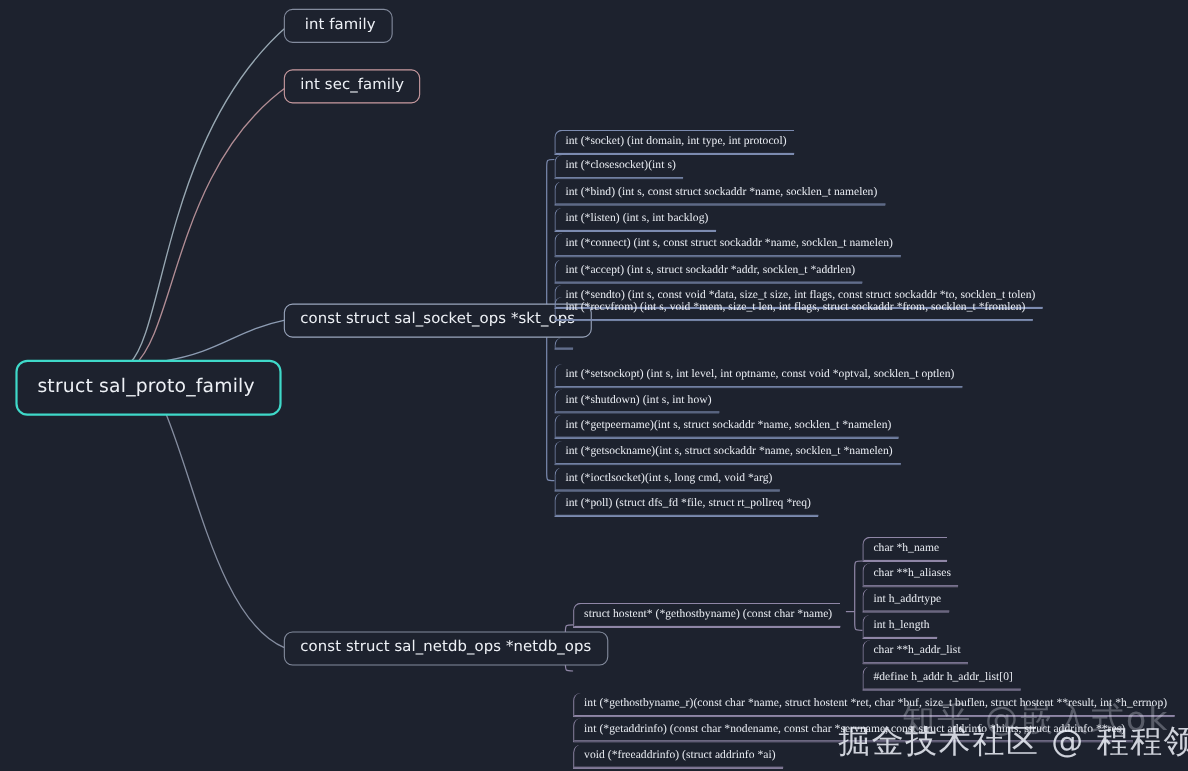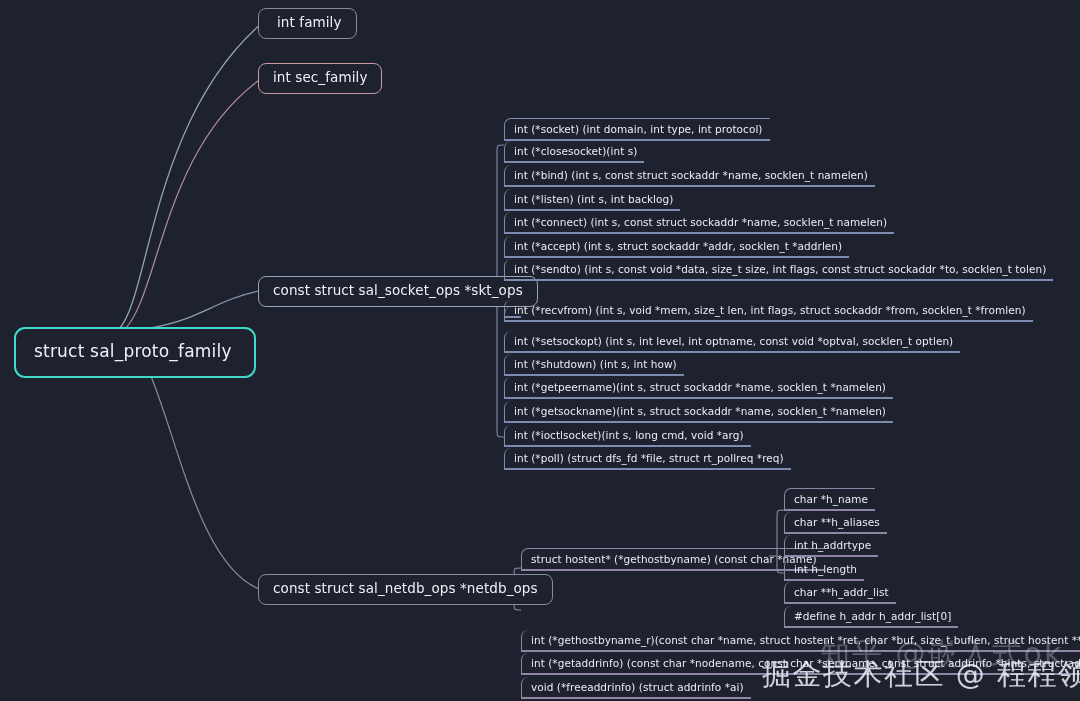--- a/index.html
+++ b/index.html
@@ -64,20 +64,21 @@
     border: 1px solid #5d6piano;
     letter-spacing: .05px;
   }
   .leaf {
     border: 1px solid #66708a;
     border-right: none;
     border-top: none;
     border-top-left-radius: 7px;
     border-bottom-left-radius: 0;
     background: transparent;
+    font-family: Liberation Serif, serif;
   }
   .leaf.l-blue  { border-color: #7c8bb0; }
   .leaf.l-lav   { border-color: #8f86a6; }
 
   .leaf-first { border-top: 1px solid transparent; }
 
   .watermark {
     position: absolute;
     z-index: 6;
     white-space: nowrap;
@@ -154,21 +155,21 @@
   <div style="position: absolute; left: 0px; right: 0px; bottom: 0px; height: 1px; background: rgb(124, 139, 176);"></div></div>
   <div class="leaf l-blue" style="left: 504px; top: 212px; position: absolute;">
     <span>int (*connect)     (int s, const struct sockaddr *name, socklen_t namelen)</span>
   <div style="position: absolute; left: 0px; right: 0px; bottom: 0px; height: 1px; background: rgb(124, 139, 176);"></div></div>
   <div class="leaf l-blue" style="left: 504px; top: 236px; position: absolute;">
     <span>int (*accept)      (int s, struct sockaddr *addr, socklen_t *addrlen)</span>
   <div style="position: absolute; left: 0px; right: 0px; bottom: 0px; height: 1px; background: rgb(124, 139, 176);"></div></div>
   <div class="leaf l-blue" style="left: 504px; top: 259px; position: absolute;">
     <span>int (*sendto)      (int s, const void *data, size_t size, int flags, const struct sockaddr *to, socklen_t tolen)</span>
   <div style="position: absolute; left: 0px; right: 0px; bottom: 0px; height: 1px; background: rgb(124, 139, 176);"></div></div>
-  <div class="leaf l-blue" style="left: 504px; top: 300px; position: absolute;">
+  <div class="leaf l-blue" style="left: 504px; top: 270px; position: absolute;">
     <span>int (*recvfrom)   (int s, void *mem, size_t len, int flags, struct sockaddr *from, socklen_t *fromlen)</span>
   <div style="position: absolute; left: 0px; right: 0px; bottom: 0px; height: 1px; background: rgb(124, 139, 176);"></div></div>
   <div class="leaf l-blue" style="left: 504px; top: 307px; position: absolute;">
   <div style="position: absolute; left: 0px; right: 0px; bottom: 0px; height: 1px; background: rgb(124, 139, 176);"></div></div>
   <div class="leaf l-blue" style="left: 504px; top: 331px; position: absolute;">
     <span>int (*setsockopt) (int s, int level, int optname, const void *optval, socklen_t optlen)</span>
   <div style="position: absolute; left: 0px; right: 0px; bottom: 0px; height: 1px; background: rgb(124, 139, 176);"></div></div>
   <div class="leaf l-blue" style="left: 504px; top: 354px; position: absolute;">
     <span>int (*shutdown)   (int s, int how)</span>
   <div style="position: absolute; left: 0px; right: 0px; bottom: 0px; height: 1px; background: rgb(124, 139, 176);"></div></div>

